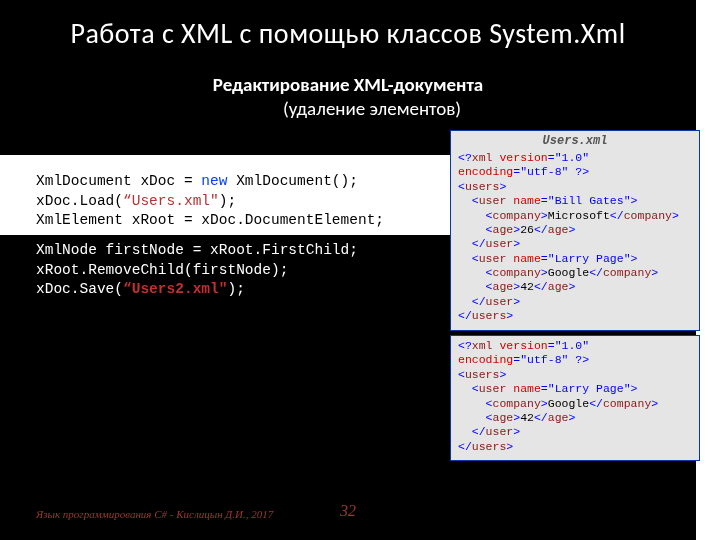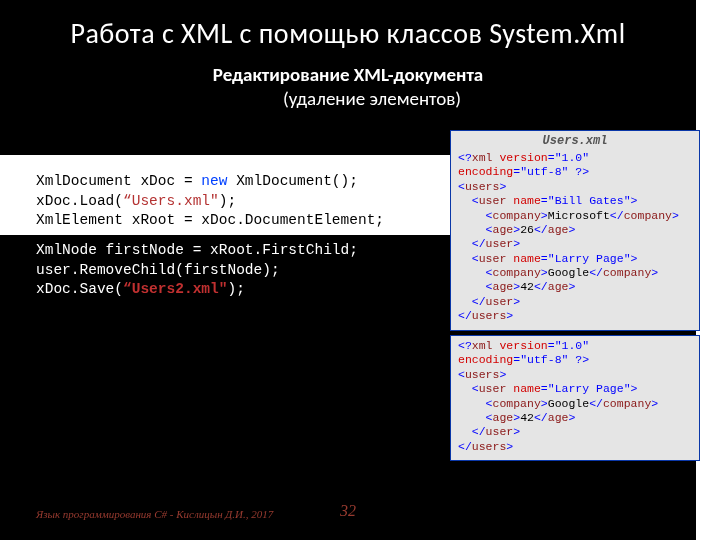--- a/index.html
+++ b/index.html
@@ -24,21 +24,21 @@
     font-size: 28px;
     font-weight: 400;
     padding-top: 16px;
     letter-spacing: 0.5px;
   }
   .subtitle {
     text-align: center;
     color: #fff;
     font-size: 19px;
     font-weight: 700;
-    margin-top: 12px;
+    margin-top: 22px;
   }
   .subsub {
     text-align: center;
     color: #fff;
     font-size: 19px;
     font-weight: 400;
     margin-top: 1px;
     margin-left: 48px;
   }
   .white-band {
@@ -126,21 +126,21 @@
   <div class="subtitle">Редактирование XML-документа</div>
   <div class="subsub">(удаление элементов)</div>
 
   <div class="white-band"></div>
 
   <div class="code-left"><span>XmlDocument xDoc = </span><span class="tok-blue">new</span><span> XmlDocument();</span>
 <span>xDoc.Load(</span><span class="tok-red">“Users.xml"</span><span>);</span>
 <span>XmlElement xRoot = xDoc.DocumentElement;</span></div>
 
   <div class="code-left2"><span>XmlNode firstNode = xRoot.FirstChild;</span>
-<span>user.RemoveChild(firstNode);</span>
+<span>xRoot.RemoveChild(firstNode);</span>
 <span>xDoc.Save(</span><span class="tok-dkred">“Users2.xml"</span><span>);</span></div>
 
   <div id="box1" class="xml-box">
     <div class="hdr">Users.xml</div>
     <div><span class="x-blue">&lt;?</span><span class="x-brown">xml</span><span class="x-red"> version</span><span class="x-blue">=</span><span class="x-blue">"1.0"</span><span class="x-red"> encoding</span><span class="x-blue">=</span><span class="x-blue">"utf-8"</span><span class="x-blue"> ?&gt;</span></div>
     <div><span class="x-blue">&lt;</span><span class="x-brown">users</span><span class="x-blue">&gt;</span></div>
     <div style="white-space:pre"><span class="x-blue">  &lt;</span><span class="x-brown">user</span><span class="x-red"> name</span><span class="x-blue">=</span><span class="x-blue">"Bill Gates"</span><span class="x-blue">&gt;</span></div>
     <div style="white-space:pre"><span class="x-blue">    &lt;</span><span class="x-brown">company</span><span class="x-blue">&gt;</span><span class="x-black">Microsoft</span><span class="x-blue">&lt;/</span><span class="x-brown">company</span><span class="x-blue">&gt;</span></div>
     <div style="white-space:pre"><span class="x-blue">    &lt;</span><span class="x-brown">age</span><span class="x-blue">&gt;</span><span class="x-black">26</span><span class="x-blue">&lt;/</span><span class="x-brown">age</span><span class="x-blue">&gt;</span></div>
     <div style="white-space:pre"><span class="x-blue">  &lt;/</span><span class="x-brown">user</span><span class="x-blue">&gt;</span></div>

